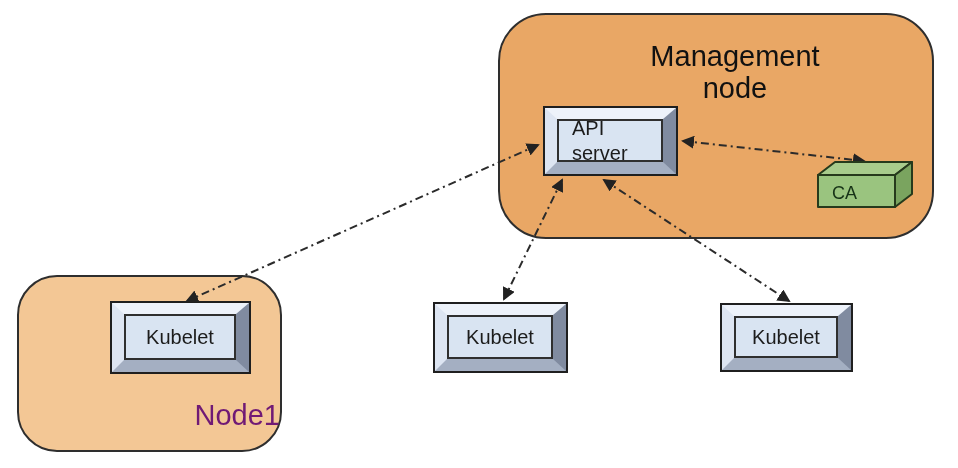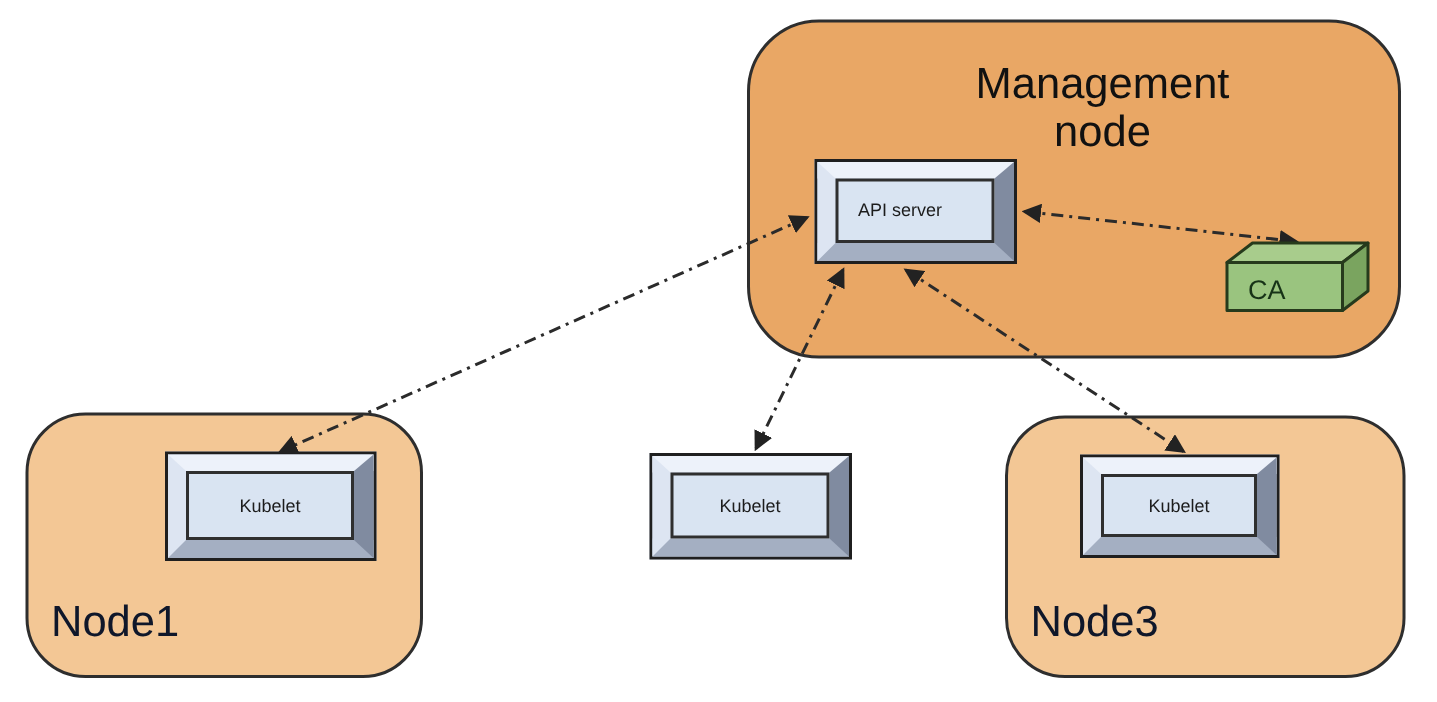--- a/index.html
+++ b/index.html
@@ -38,23 +38,23 @@
     font-size: 29px;
     line-height: 1.1;
     color: #111;
     padding-left: 38px;
   }
   .mgmt-label span { display: inline-block; width: 210px; }
 
   .worker-label {
     position: absolute;
     left: 15px; right: 0; bottom: 18px;
-    text-align: left;
+    text-align: right;
     font-size: 29px;
-    color: #0f172a;
+    color: #701a75;
   }
 
   
   .bevel-box {
     position: absolute;
     border: 2px solid #1f1f1f;
     background: #d9e4f2;
     z-index: 3;
   }
   .bevel-frame {
@@ -63,21 +63,21 @@
     border-width: 11px 13px 12px 12px;
     border-color: #EDF2FA #808BA0 #A4AFC2 #DDE5F2; 
   }
   .bevel-face {
     width: 100%; height: 100%;
     background: #D9E4F2;
     border: 2px solid #2f2f2f;
     display: flex;
     align-items: center;
     justify-content: center;
-    font-size: 12px;
+    font-size: 20px;
     color: #1c1c1c;
   }
   .api-box    { left: 543px; top: 106px; width: 135px; height: 70px; }
   .kubelet1   { left: 110px; top: 301px; width: 141px; height: 73px; }
   .kubelet2   { left: 433px; top: 302px; width: 135px; height: 71px; }
   .kubelet3   { left: 720px; top: 303px; width: 133px; height: 69px; }
 
   .api-box .bevel-face { justify-content: flex-start; padding-left: 13px; }
   .api-box .bevel-face span { display: inline-block; width: 62px; line-height: 1.25; }
 
@@ -107,23 +107,20 @@
 <div class="canvas">
 
   <div class="group-node mgmt-node">
     <div class="mgmt-label">
       <span>Management node</span>
     </div>
   </div>
 
   <div class="group-node worker-node node1">
     <div class="worker-label">Node1</div>
-  </div>
-  <div class="group-node worker-node node3">
-    <div class="worker-label">Node3</div>
   </div>
 
   <div class="bevel-box api-box">
     <div class="bevel-frame">
       <div class="bevel-face">
         <span>API server</span>
       </div>
     </div>
   </div>
 

